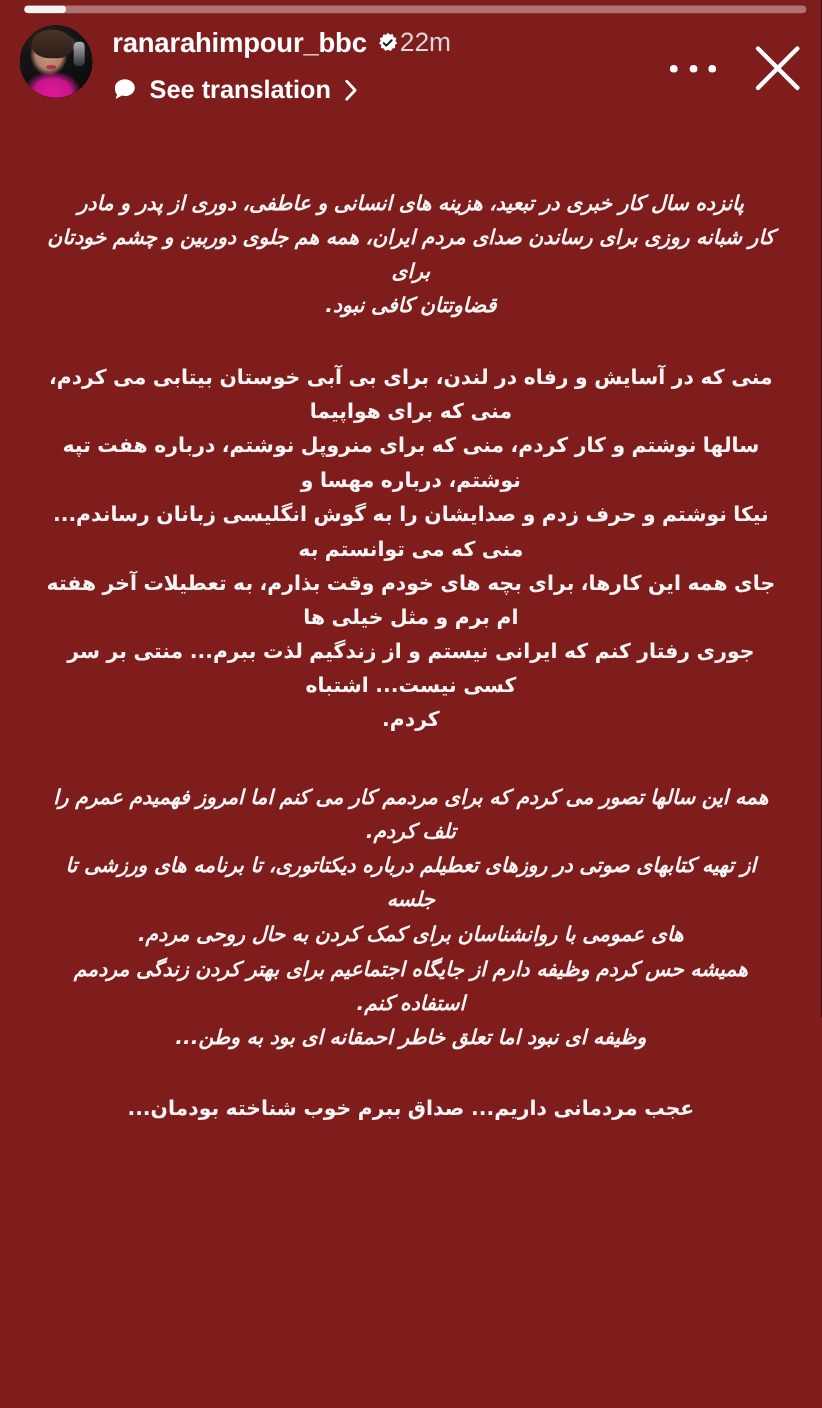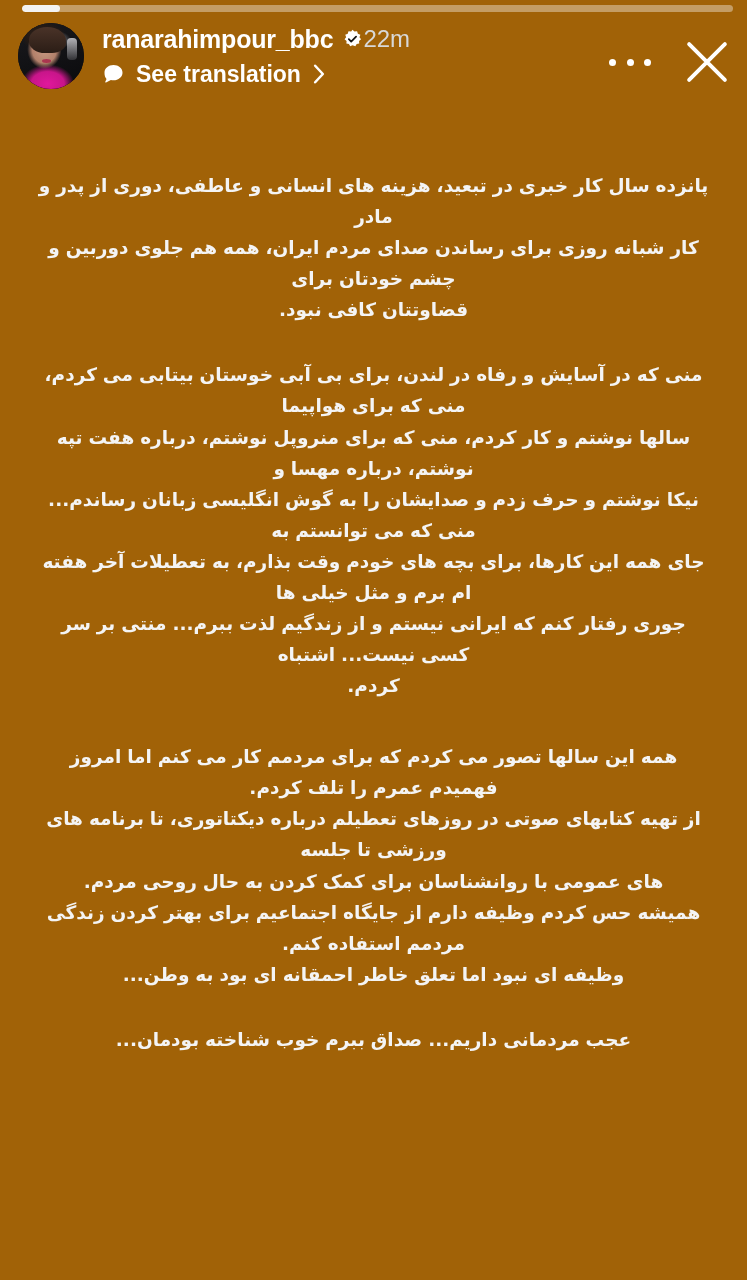--- a/index.html
+++ b/index.html
@@ -144,21 +144,21 @@
   .timestamp {
     color: #d8d8d8;
     font-size: 24px;
     font-weight: 400;
     line-height: 1;
     white-space: nowrap;
   }
 
   .translation-row {
     display: flex;
-    align-items: flex-start;
+    align-items: flex-end;
     margin-top: 7px;
     height: 30px;
     cursor: pointer;
   }
   .bubble-icon {
     width: 23px;
     height: 23px;
     flex: 0 0 auto;
     display: block;
   }
@@ -231,27 +231,27 @@
     font-weight: 700;
     line-height: 1.68;
     letter-spacing: 0px;
     text-align: center;
     direction: rtl;
     margin: 0 0 22px 0;
     white-space: pre-line;
     word-spacing: -0.5px;
   }
   .story-paragraph:last-child { margin-bottom: 0; }
-  .gap-md { margin-bottom: 34px; }
+  .gap-md { margin-bottom: 34px; font-style: italic; }
   .gap-lg { margin-bottom: 40px; }
 </style>
 </head>
 <body>
 
-<div class="story-viewer" style="background: #a16207;">
+<div class="story-viewer" style="background: #7f1d1d;">
 
   <div class="progress-row">
     <div class="progress-track">
       <div class="progress-fill" style="width: 5.3%;"></div>
     </div>
   </div>
 
   <div class="story-header">
 
     <div class="avatar">

